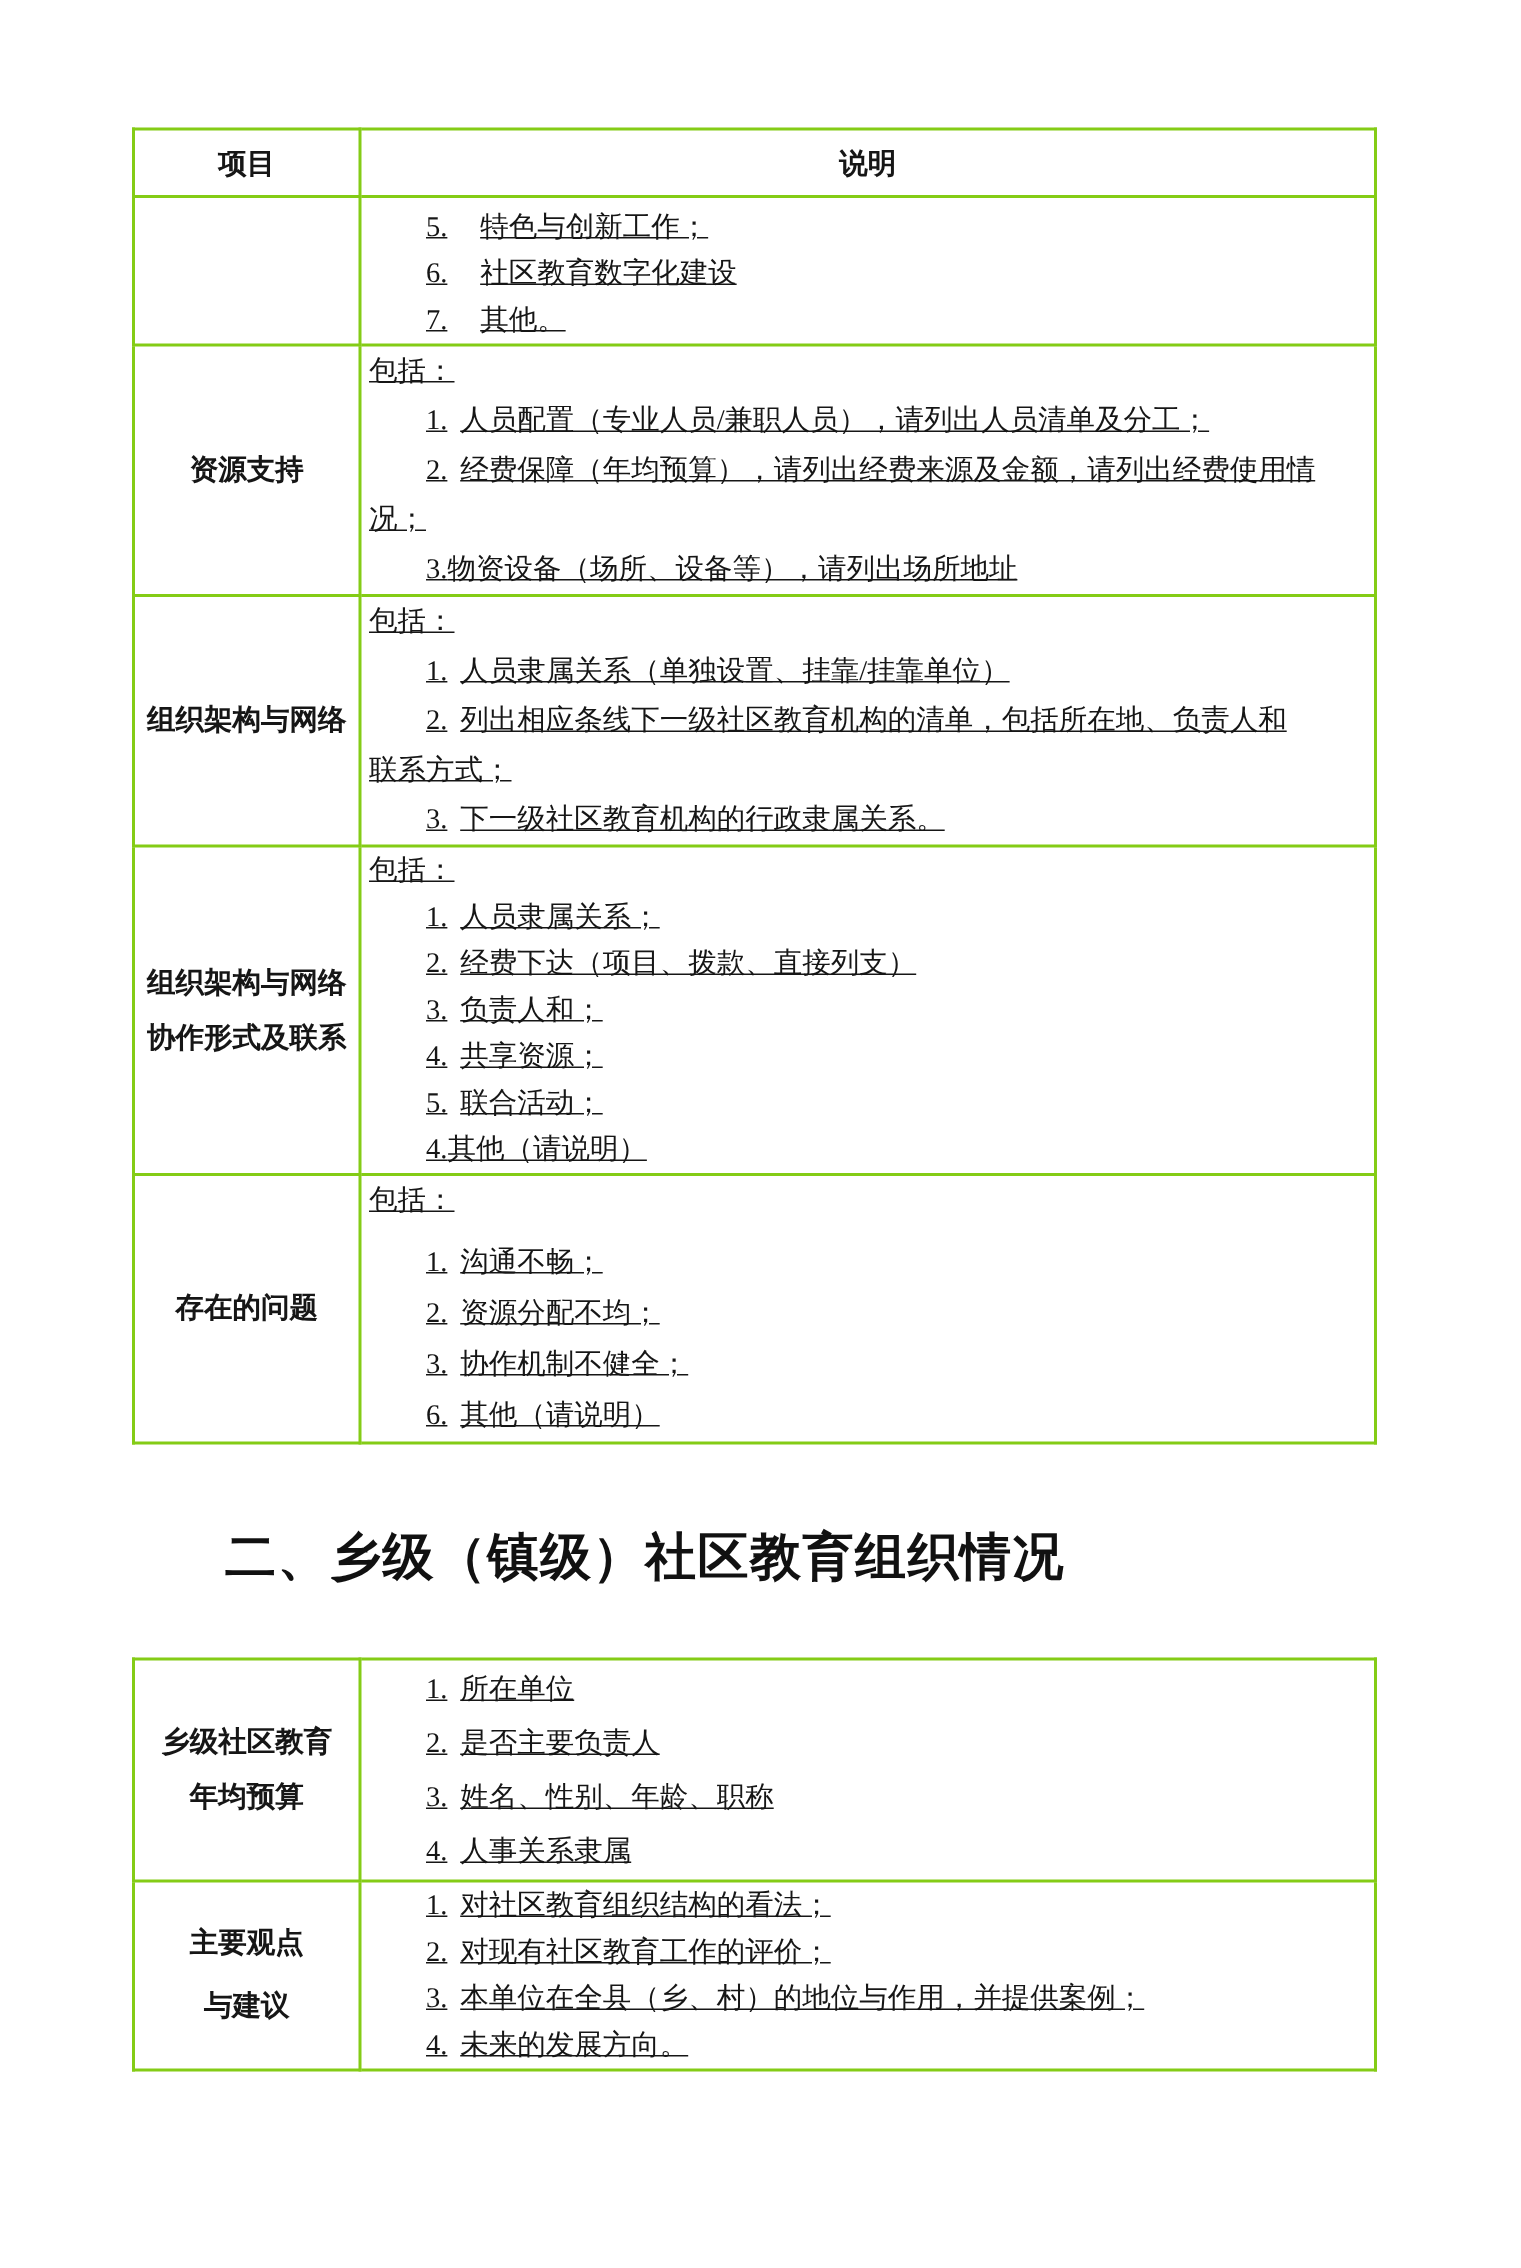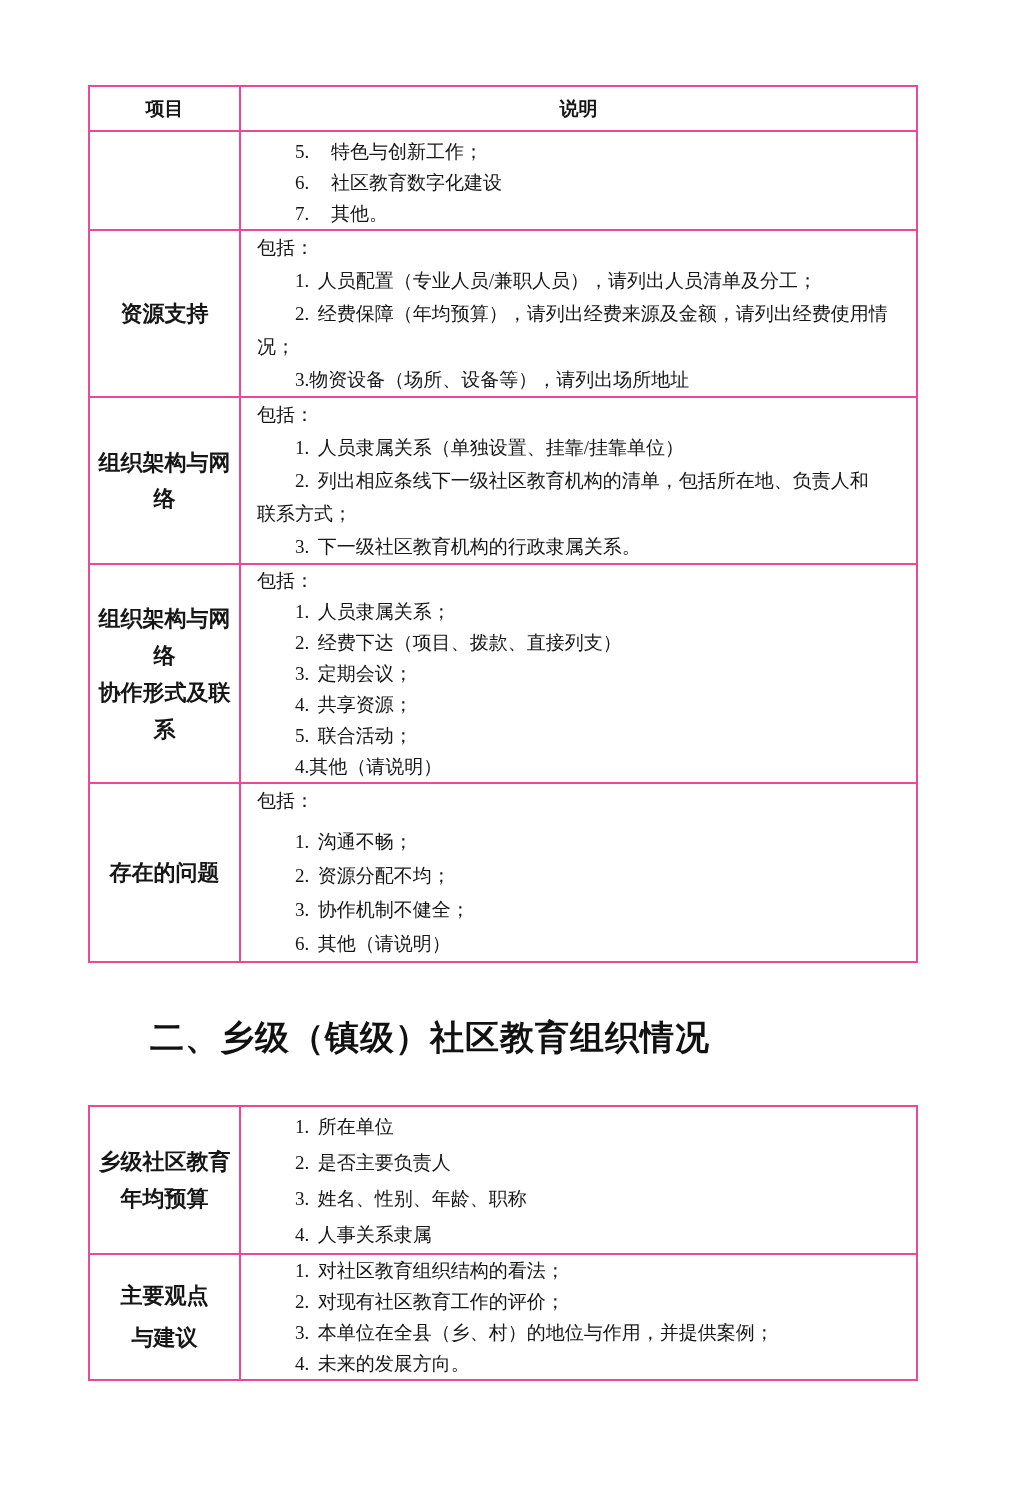--- a/index.html
+++ b/index.html
@@ -12,46 +12,47 @@
     overflow:hidden;
   }
   .doc { position:absolute; left:88px; top:85px; width:828px; }
 
   table.grid {
     border-collapse:collapse;
     table-layout:fixed;
     width:828px;
   }
   table.grid td, table.grid th {
-    border:2px solid #ec4899;
+    border:2px solid #84cc16;
     overflow:hidden;
   }
   col.c1 { width:151px; }
   col.c2 { width:677px; }
 
   th.head {
     height:43px;
     font-family:"Liberation Sans", sans-serif;
     font-weight:bold;
     font-size:19px;
     text-align:center;
     vertical-align:middle;
   }
   td.lab {
     font-family:"Liberation Sans", sans-serif;
     font-weight:bold;
-    font-size:22px;
+    font-size:19px;
     text-align:center;
     vertical-align:middle;
     line-height:36px;
   }
   td.con {
     vertical-align:top;
     font-size:19px;
-    padding:0 6px 0 16px;
+    padding:0 6px 0 5px;
+    text-decoration:underline;
   }
   .intro { text-indent:0; }
   .item { text-indent:38px; }
   .num { margin-right:0.45em; }
   .gapwide .num { margin-right:1.15em; }
   .tight .num { margin-right:0; }
   .cont { text-indent:0; }
 
   
   tr.t1rA td { height:96px; }  tr.t1rA td.con { line-height:31px; padding-top:4px; }
@@ -124,21 +125,21 @@
 
     <tr class="t1rD">
       <td class="lab">
         <div class="lab-line">组织架构与网络</div>
         <div class="lab-line">协作形式及联系</div>
       </td>
       <td class="con">
         <div class="intro">包括：</div>
         <div class="item"><span class="num">1.</span><span>人员隶属关系；</span></div>
         <div class="item"><span class="num">2.</span><span>经费下达（项目、拨款、直接列支）</span></div>
-        <div class="item"><span class="num">3.</span><span>定期会议；</span></div>
+        <div class="item"><span class="num">3.</span><span>负责人和；</span></div>
         <div class="item"><span class="num">4.</span><span>共享资源；</span></div>
         <div class="item"><span class="num">5.</span><span>联合活动；</span></div>
         <div class="item tight"><span class="num">4.</span><span>其他（请说明）</span></div>
       </td>
     </tr>
 
     <tr class="t1rE">
       <td class="lab">存在的问题</td>
       <td class="con">
         <div class="intro">包括：</div>

